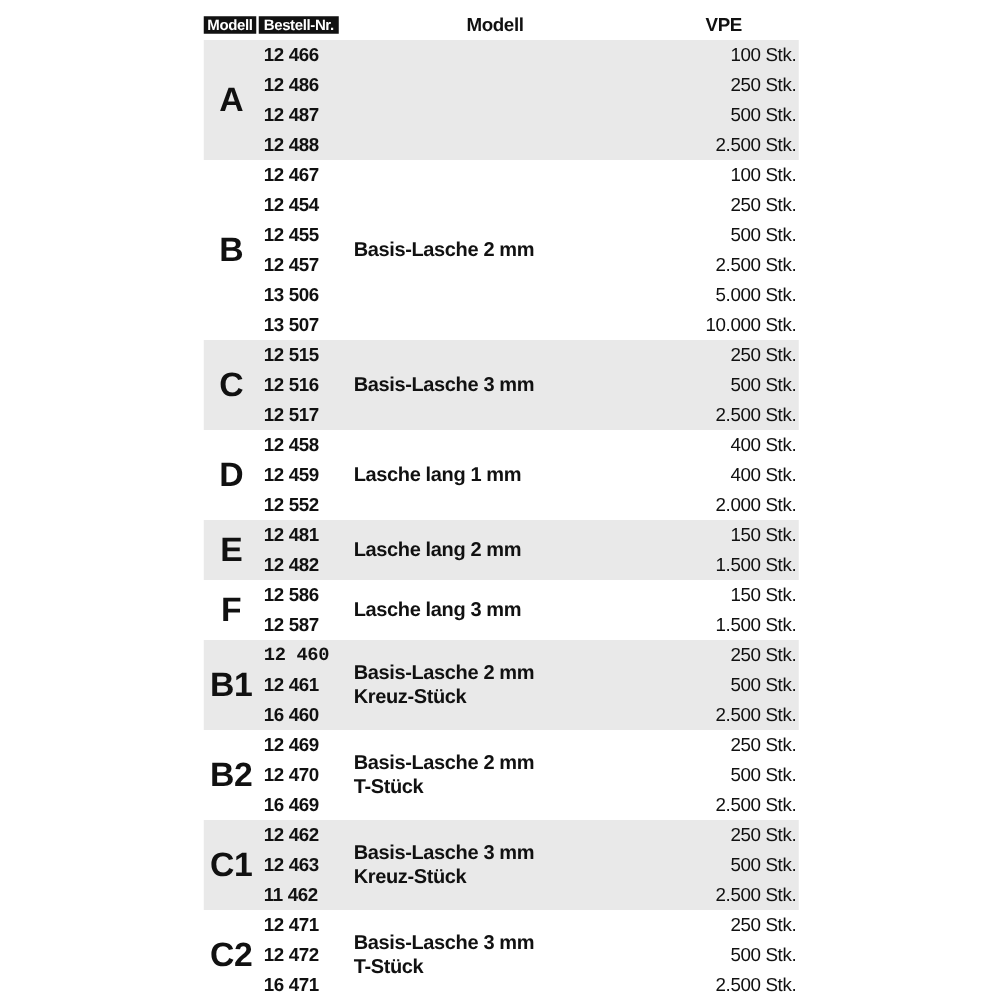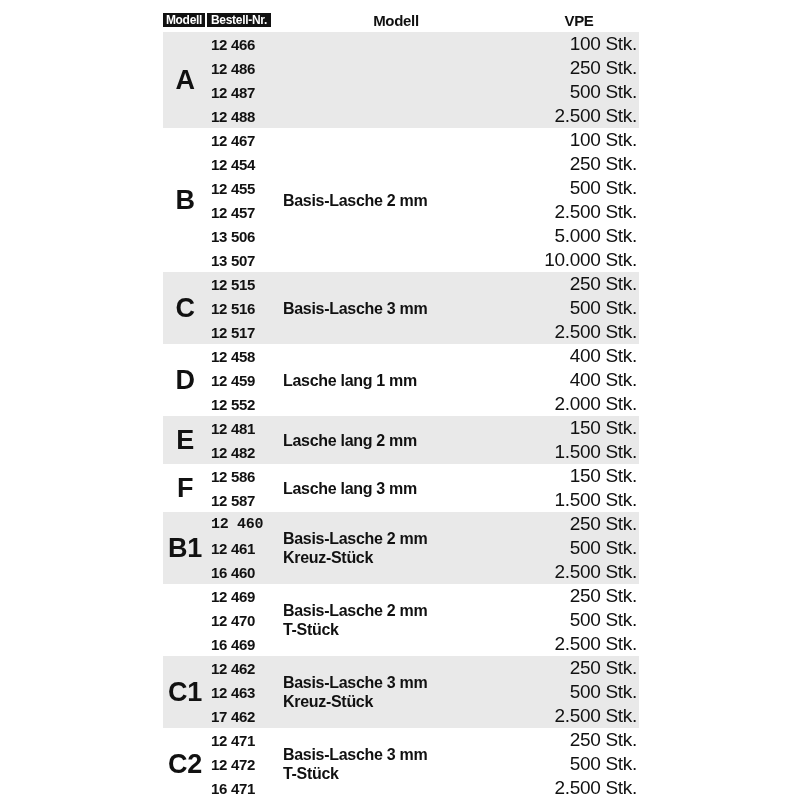--- a/index.html
+++ b/index.html
@@ -79,21 +79,21 @@
   }
   .nr{
     grid-column:2;
     font-size:15px;
     font-weight:700;
     padding-left:4px;
   }
   .vpe{
     grid-column:4;
     justify-content:flex-end;
-    font-size:19px;
+    font-size:15px;
     font-weight:400;
     padding-right:2px;
   }
 </style>
 </head>
 <body>
 
 <div class="page">
   <div class="table">
     <div class="hdr">
@@ -183,20 +183,21 @@
           <div>Kreuz-Stück</div>
         </div>
         <div class="cell nr" style="grid-row: 1; font-family: Liberation Mono, monospace;">12 460</div>
         <div class="cell vpe" style="grid-row: 1;">250 Stk.</div>
         <div class="cell nr" style="grid-row: 2;">12 461</div>
         <div class="cell vpe" style="grid-row: 2;">500 Stk.</div>
         <div class="cell nr" style="grid-row: 3;">16 460</div>
         <div class="cell vpe" style="grid-row: 3;">2.500 Stk.</div>
       </div>
       <div class="group" style="grid-template-rows: repeat(3, 24px);">
+        <div class="cell model">B2</div>
         <div class="cell article">
           <div>Basis-Lasche 2 mm</div>
           <div>T-Stück</div>
         </div>
         <div class="cell nr" style="grid-row: 1;">12 469</div>
         <div class="cell vpe" style="grid-row: 1;">250 Stk.</div>
         <div class="cell nr" style="grid-row: 2;">12 470</div>
         <div class="cell vpe" style="grid-row: 2;">500 Stk.</div>
         <div class="cell nr" style="grid-row: 3;">16 469</div>
         <div class="cell vpe" style="grid-row: 3;">2.500 Stk.</div>
@@ -204,21 +205,21 @@
       <div class="group shaded" style="grid-template-rows: repeat(3, 24px);">
         <div class="cell model">C1</div>
         <div class="cell article">
           <div>Basis-Lasche 3 mm</div>
           <div>Kreuz-Stück</div>
         </div>
         <div class="cell nr" style="grid-row: 1;">12 462</div>
         <div class="cell vpe" style="grid-row: 1;">250 Stk.</div>
         <div class="cell nr" style="grid-row: 2;">12 463</div>
         <div class="cell vpe" style="grid-row: 2;">500 Stk.</div>
-        <div class="cell nr" style="grid-row: 3;">17 462</div>
+        <div class="cell nr" style="grid-row: 3;">11 462</div>
         <div class="cell vpe" style="grid-row: 3;">2.500 Stk.</div>
       </div>
       <div class="group" style="grid-template-rows: repeat(3, 24px);">
         <div class="cell model">C2</div>
         <div class="cell article">
           <div>Basis-Lasche 3 mm</div>
           <div>T-Stück</div>
         </div>
         <div class="cell nr" style="grid-row: 1;">12 471</div>
         <div class="cell vpe" style="grid-row: 1;">250 Stk.</div>

